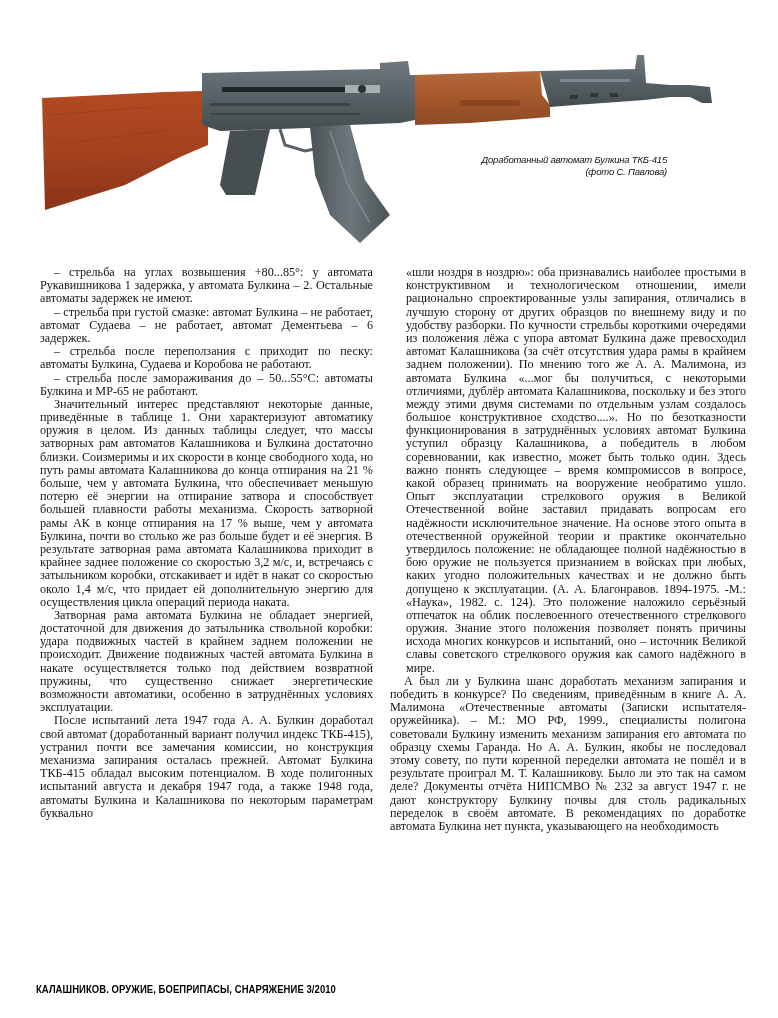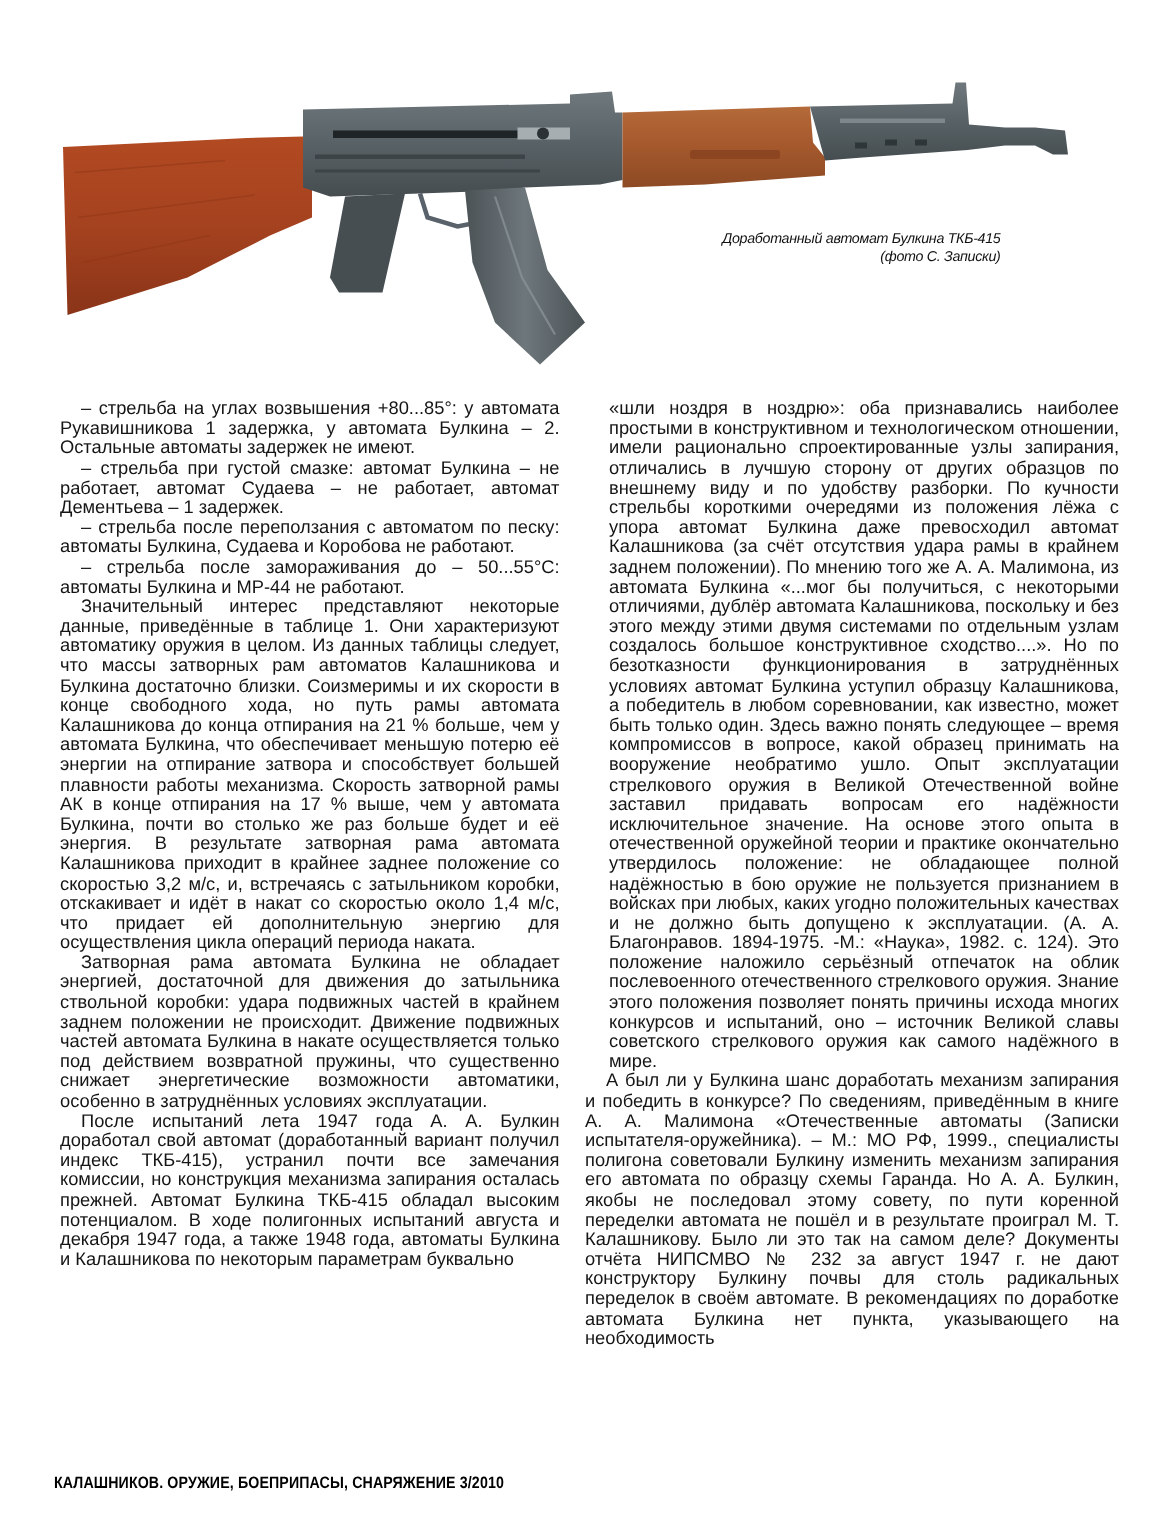--- a/index.html
+++ b/index.html
@@ -12,21 +12,21 @@
   .caption {
     position: absolute; left: 455px; top: 154px; width: 212px;
     font-family: "Liberation Sans", "DejaVu Sans", sans-serif;
     font-style: italic; font-size: 9.5px; line-height: 12px; color: #111;
     text-align: right; letter-spacing: -0.2px;
   }
   .caption div { white-space: nowrap; }
 
   .col {
     position: absolute; top: 266px;
-    font-family: Liberation Sans, sans-serif;
+    font-family: Liberation Serif, serif;
     font-size: 12.2px; line-height: 13.18px; color: #151515;
     text-align: justify; hyphens: manual;
   }
   .col-left { left: 40px; width: 333px; }
   .col-right { left: 390px; width: 356px; }
   .col p { margin: 0; text-indent: 14px; }
   .col p.cont { text-indent: 0; margin-left: 16px; }
 
   .footer {
     position: absolute; top: 983px; left: 36px; right: 30px; height: 16px; text-align: right;
@@ -97,28 +97,28 @@
 
       <path d="M200 86 L240 84 L225 150 L196 150 L190 140 Z" fill="#464e52"></path>
 
       <path d="M280 82 L320 80 L335 135 L360 170 L330 198 L300 170 L285 130 Z" fill="url(#mag)"></path>
       <path d="M300 86 L318 140 L340 178" stroke="#8d979b" stroke-width="1.5" fill="none" opacity="0.7"></path>
     </svg>
   </div>
 
   <div class="caption">
     <div>Доработанный автомат Булкина ТКБ-415</div>
-    <div>(фото С. Записки)</div>
+    <div>(фото С. Павлова)</div>
   </div>
 
   <div class="col col-left">
     <p>– стрельба на углах возвышения +80...85°: у автомата Рукавишникова 1 задержка, у автомата Булкина – 2. Остальные автоматы задержек не имеют.</p>
-    <p>– стрельба при густой смазке: автомат Булкина – не работает, автомат Судаева – не работает, автомат Дементьева – 1 задержек.</p>
-    <p>– стрельба после переползания с автоматом по песку: автоматы Булкина, Судаева и Коробова не работают.</p>
-    <p>– стрельба после замораживания до – 50...55°С: автоматы Булкина и МР-44 не работают.</p>
+    <p>– стрельба при густой смазке: автомат Булкина – не работает, автомат Судаева – не работает, автомат Дементьева – 6 задержек.</p>
+    <p>– стрельба после переползания с приходит по песку: автоматы Булкина, Судаева и Коробова не работают.</p>
+    <p>– стрельба после замораживания до – 50...55°С: автоматы Булкина и МР-65 не работают.</p>
     <p>Значительный интерес представляют некоторые данные, приведённые в таблице 1. Они характеризуют автоматику оружия в целом. Из данных таблицы следует, что массы затворных рам автоматов Калашникова и Булкина достаточно близки. Соизмеримы и их скорости в конце свободного хода, но путь рамы автомата Калашникова до конца отпирания на 21 % больше, чем у автомата Булкина, что обеспечивает меньшую потерю её энергии на отпирание затвора и способствует большей плавности работы механизма. Скорость затворной рамы АК в конце отпирания на 17 % выше, чем у автомата Булкина, почти во столько же раз больше будет и её энергия. В результате затворная рама автомата Калашникова приходит в крайнее заднее положение со скоростью 3,2 м/с, и, встречаясь с затыльником коробки, отскакивает и идёт в накат со скоростью около 1,4 м/с, что придает ей дополнительную энергию для осуществления цикла операций периода наката.</p>
     <p>Затворная рама автомата Булкина не обладает энергией, достаточной для движения до затыльника ствольной коробки: удара подвижных частей в крайнем заднем положении не происходит. Движение подвижных частей автомата Булкина в накате осуществляется только под действием возвратной пружины, что существенно снижает энергетические возможности автоматики, особенно в затруднённых условиях эксплуатации.</p>
     <p>После испытаний лета 1947 года А. А. Булкин доработал свой автомат (доработанный вариант получил индекс ТКБ-415), устранил почти все замечания комиссии, но конструкция механизма запирания осталась прежней. Автомат Булкина ТКБ-415 обладал высоким потенциалом. В ходе полигонных испытаний августа и декабря 1947 года, а также 1948 года, автоматы Булкина и Калашникова по некоторым параметрам буквально</p>
   </div>
 
   <div class="col col-right">
     <p class="cont">«шли ноздря в ноздрю»: оба признавались наиболее простыми в конструктивном и технологическом отношении, имели рационально спроектированные узлы запирания, отличались в лучшую сторону от других образцов по внешнему виду и по удобству разборки. По кучности стрельбы короткими очередями из положения лёжа с упора автомат Булкина даже превосходил автомат Калашникова (за счёт отсутствия удара рамы в крайнем заднем положении). По мнению того же А. А. Малимона, из автомата Булкина «...мог бы получиться, с некоторыми отличиями, дублёр автомата Калашникова, поскольку и без этого между этими двумя системами по отдельным узлам создалось большое конструктивное сходство....». Но по безотказности функционирования в затруднённых условиях автомат Булкина уступил образцу Калашникова, а победитель в любом соревновании, как известно, может быть только один. Здесь важно понять следующее – время компромиссов в вопросе, какой образец принимать на вооружение необратимо ушло. Опыт эксплуатации стрелкового оружия в Великой Отечественной войне заставил придавать вопросам его надёжности исключительное значение. На основе этого опыта в отечественной оружейной теории и практике окончательно утвердилось положение: не обладающее полной надёжностью в бою оружие не пользуется признанием в войсках при любых, каких угодно положительных качествах и не должно быть допущено к эксплуатации. (А. А. Благонравов. 1894-1975. -М.: «Наука», 1982. с. 124). Это положение наложило серьёзный отпечаток на облик послевоенного отечественного стрелкового оружия. Знание этого положения позволяет понять причины исхода многих конкурсов и испытаний, оно – источник Великой славы советского стрелкового оружия как самого надёжного в мире.</p>
     <p>А был ли у Булкина шанс доработать механизм запирания и победить в конкурсе? По сведениям, приведённым в книге А. А. Малимона «Отечественные автоматы (Записки испытателя-оружейника). – М.: МО РФ, 1999., специалисты полигона советовали Булкину изменить механизм запирания его автомата по образцу схемы Гаранда. Но А. А. Булкин, якобы не последовал этому совету, по пути коренной переделки автомата не пошёл и в результате проиграл М. Т. Калашникову. Было ли это так на самом деле? Документы отчёта НИПСМВО № 232 за август 1947 г. не дают конструктору Булкину почвы для столь радикальных переделок в своём автомате. В рекомендациях по доработке автомата Булкина нет пункта, указывающего на необходимость</p>
   </div>
 

